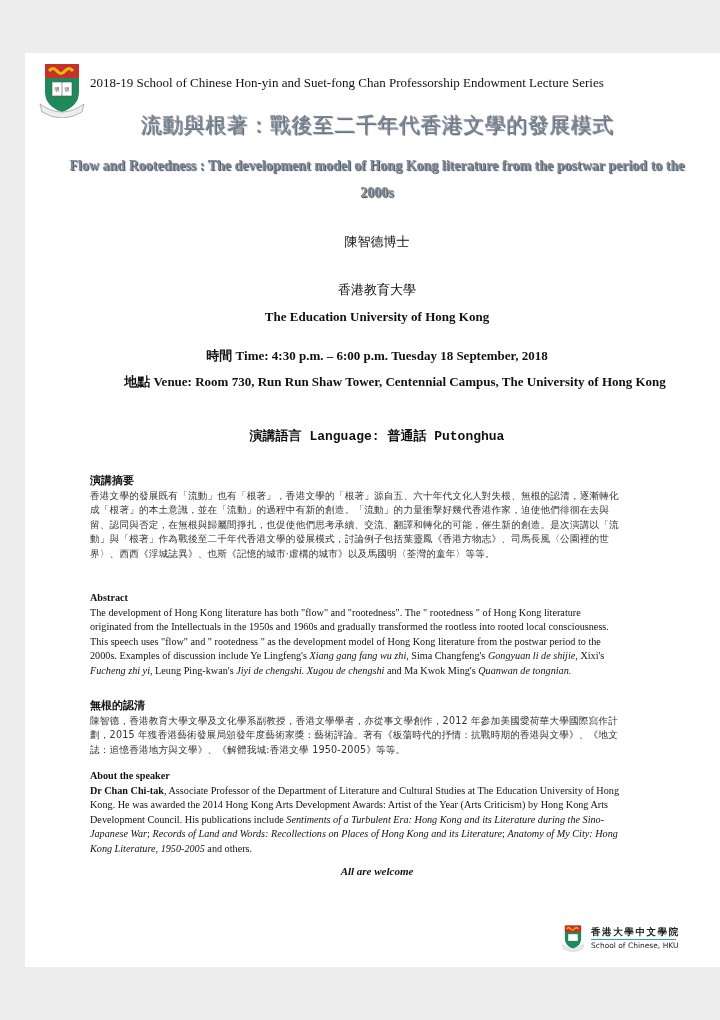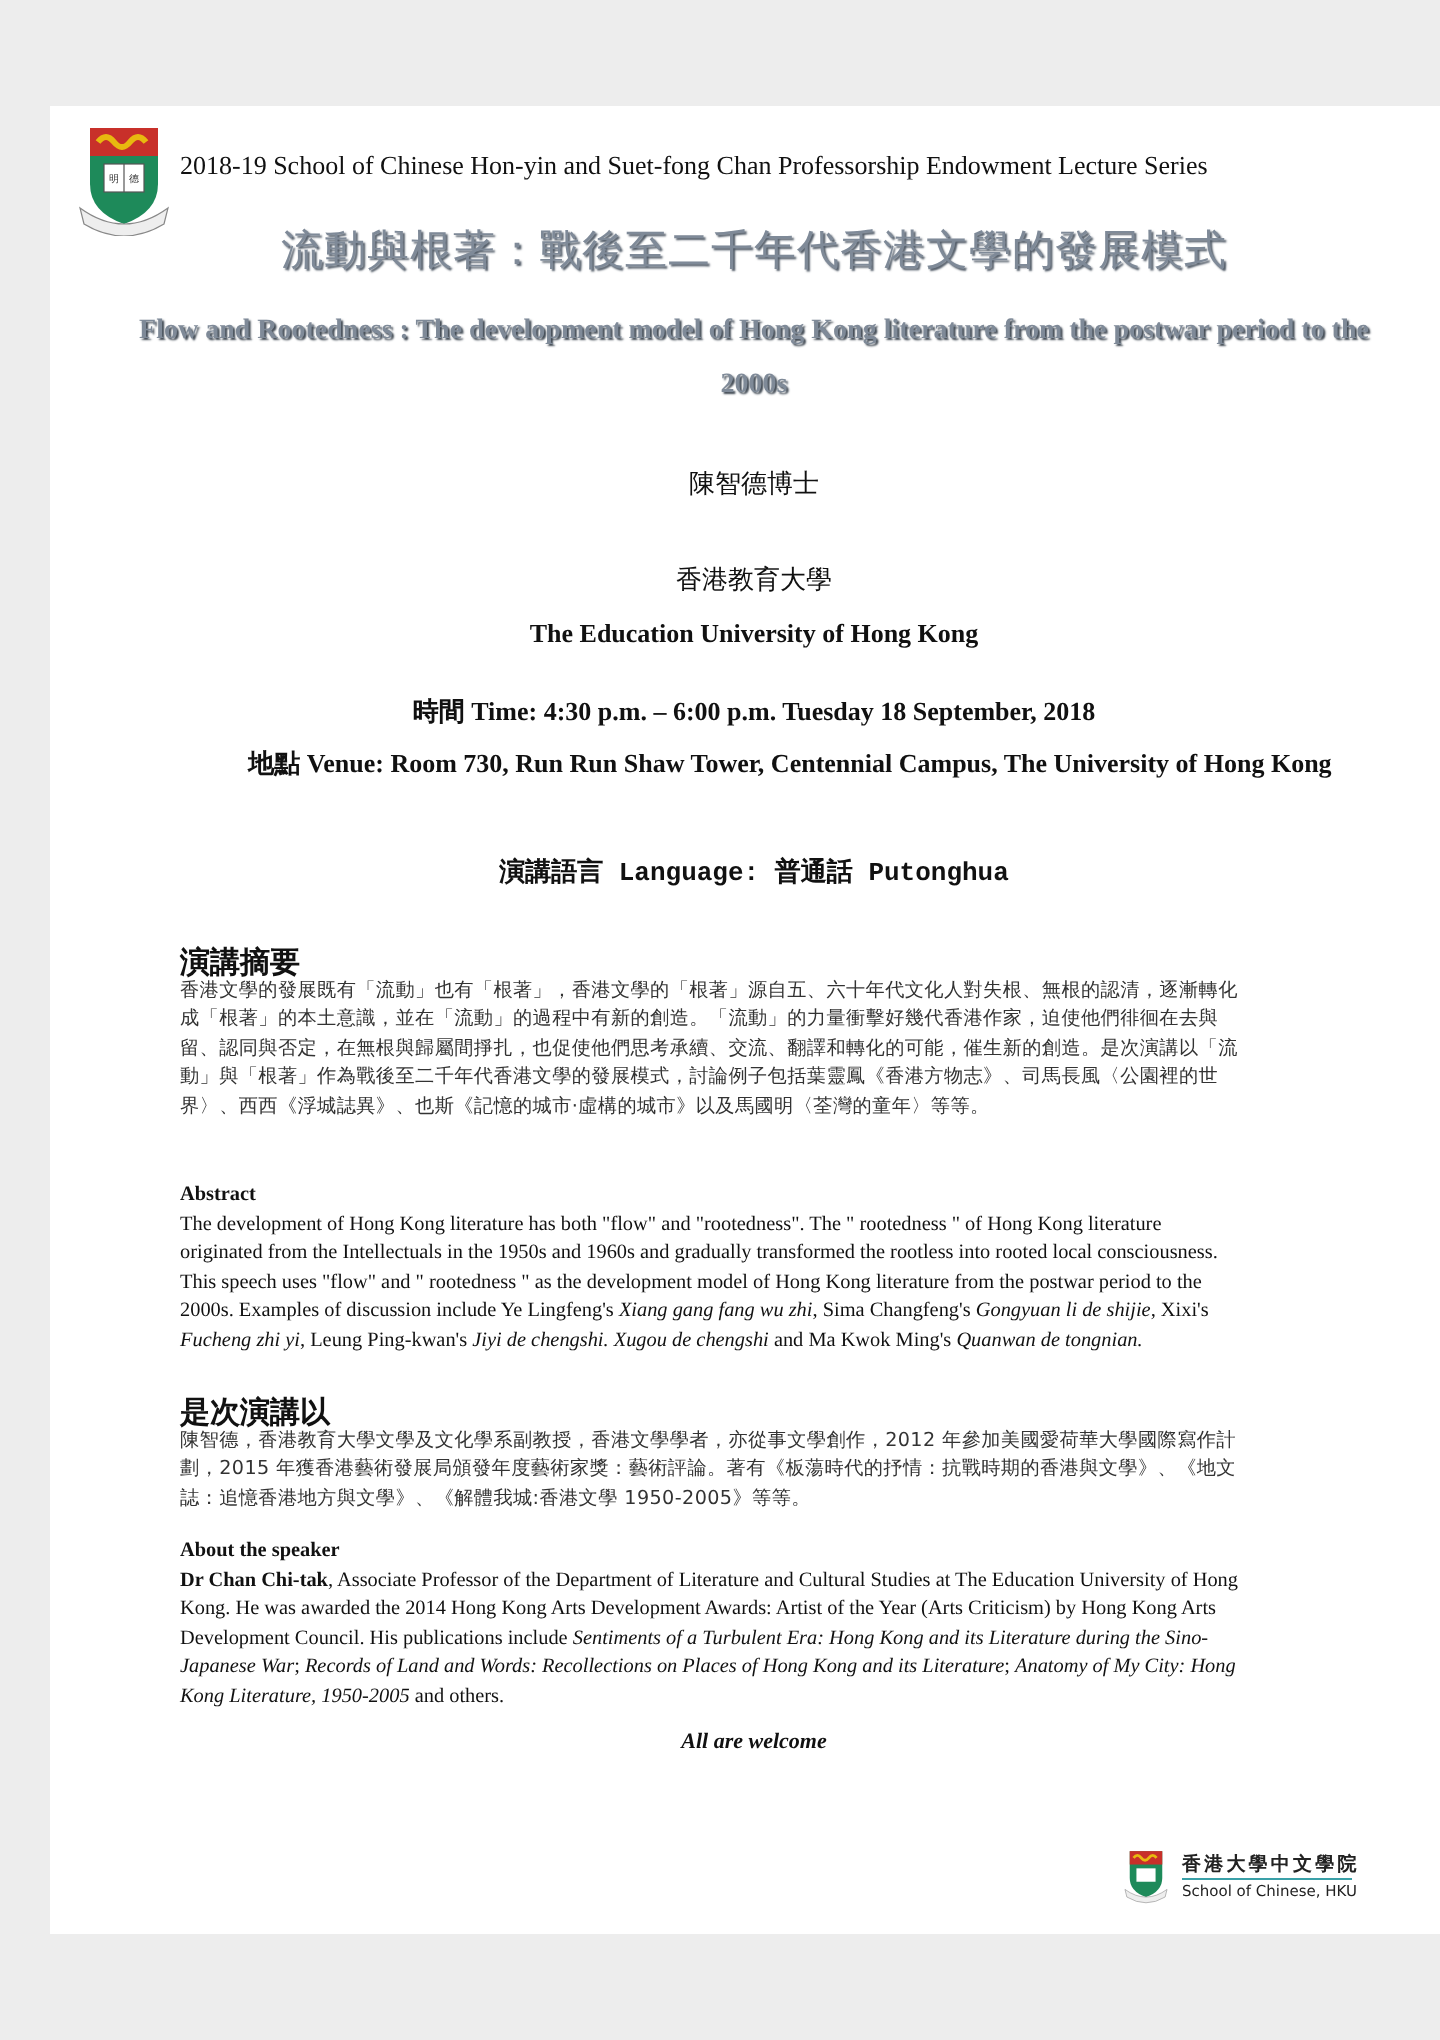--- a/index.html
+++ b/index.html
@@ -32,21 +32,21 @@
     position:absolute; left:0; right:0; text-align:center; font-size:13px;
   }
   .b { font-weight:bold; }
   .zh { font-family:"DejaVu Sans",sans-serif; }
   .venue { left:60px; right:60px; line-height:17px;margin-left:36px; }
   .section {
     position:absolute; left:65px; width:530px; font-size:10.2px; line-height:14.5px;
   }
   .section .zhtext { font-family:"DejaVu Sans",sans-serif; font-size:9.6px; color:#333; letter-spacing:0.2px; }
   .section .head { font-weight:bold; }
-  .section .head.zhhead { font-family:"DejaVu Sans",sans-serif; font-size:15px; }
+  .section .head.zhhead { font-family:"DejaVu Sans",sans-serif; font-size:11px; }
   .welcome {
     position:absolute; left:0; right:0; top:812px; text-align:center;
     font-size:11px; font-style:italic; font-weight:bold;
   }
   .footer-logo {
     position:absolute; left:533px; top:868px; width:122px; height:34px; background:#fff;
   }
   .footer-logo .mini-crest { position:absolute; left:4px; top:3px; width:22px; height:28px; }
   .footer-logo .fl-zh {
     position:absolute; left:33px; top:5px; font-family:"DejaVu Sans",sans-serif;
@@ -91,21 +91,21 @@
     <div class="head zhhead">演講摘要</div>
     <div class="zhtext">香港文學的發展既有「流動」也有「根著」，香港文學的「根著」源自五、六十年代文化人對失根、無根的認清，逐漸轉化成「根著」的本土意識，並在「流動」的過程中有新的創造。「流動」的力量衝擊好幾代香港作家，迫使他們徘徊在去與留、認同與否定，在無根與歸屬間掙扎，也促使他們思考承續、交流、翻譯和轉化的可能，催生新的創造。是次演講以「流動」與「根著」作為戰後至二千年代香港文學的發展模式，討論例子包括葉靈鳳《香港方物志》、司馬長風〈公園裡的世界〉、西西《浮城誌異》、也斯《記憶的城市·虛構的城市》以及馬國明〈荃灣的童年〉等等。</div>
   </div>
 
   <div class="section" style="top:538px;">
     <div class="head">Abstract</div>
     <div><span>The development of Hong Kong literature has both "flow" and "rootedness". The " rootedness " of Hong Kong literature originated from the Intellectuals in the 1950s and 1960s and gradually transformed the rootless into rooted local consciousness. This speech uses "flow" and " rootedness " as the development model of Hong Kong literature from the postwar period to the 2000s. Examples of discussion include Ye Lingfeng's </span><i>Xiang gang fang wu zhi</i><span>, Sima Changfeng's </span><i>Gongyuan li de shijie</i><span>,  Xixi's </span><i>Fucheng zhi yi</i><span>,  Leung Ping-kwan's </span><i>Jiyi de chengshi. Xugou de chengshi</i><span> and Ma Kwok Ming's </span><i>Quanwan de tongnian.</i></div>
   </div>
 
   <div class="section" style="top:646px;">
-    <div class="head zhhead">是次演講以</div>
+    <div class="head zhhead">無根的認清</div>
     <div class="zhtext">陳智德，香港教育大學文學及文化學系副教授，香港文學學者，亦從事文學創作，2012 年參加美國愛荷華大學國際寫作計劃，2015 年獲香港藝術發展局頒發年度藝術家獎：藝術評論。著有《板蕩時代的抒情：抗戰時期的香港與文學》、《地文誌：追憶香港地方與文學》、《解體我城:香港文學 1950-2005》等等。</div>
   </div>
 
   <div class="section" style="top:716px;">
     <div class="head">About the speaker</div>
     <div><b>Dr Chan Chi-tak</b><span>, Associate Professor of the Department of Literature and Cultural Studies at The Education University of Hong Kong. He was awarded the 2014 Hong Kong Arts Development Awards: Artist of the Year (Arts Criticism) by Hong Kong Arts Development Council. His publications include </span><i>Sentiments of a Turbulent Era: Hong Kong and its Literature during the Sino-Japanese War</i><span>; </span><i>Records of Land and Words: Recollections on Places of Hong Kong and its Literature</i><span>; </span><i>Anatomy of My City: Hong Kong Literature, 1950-2005</i><span> and others.</span></div>
   </div>
 
   <div class="welcome">All are welcome</div>
 

